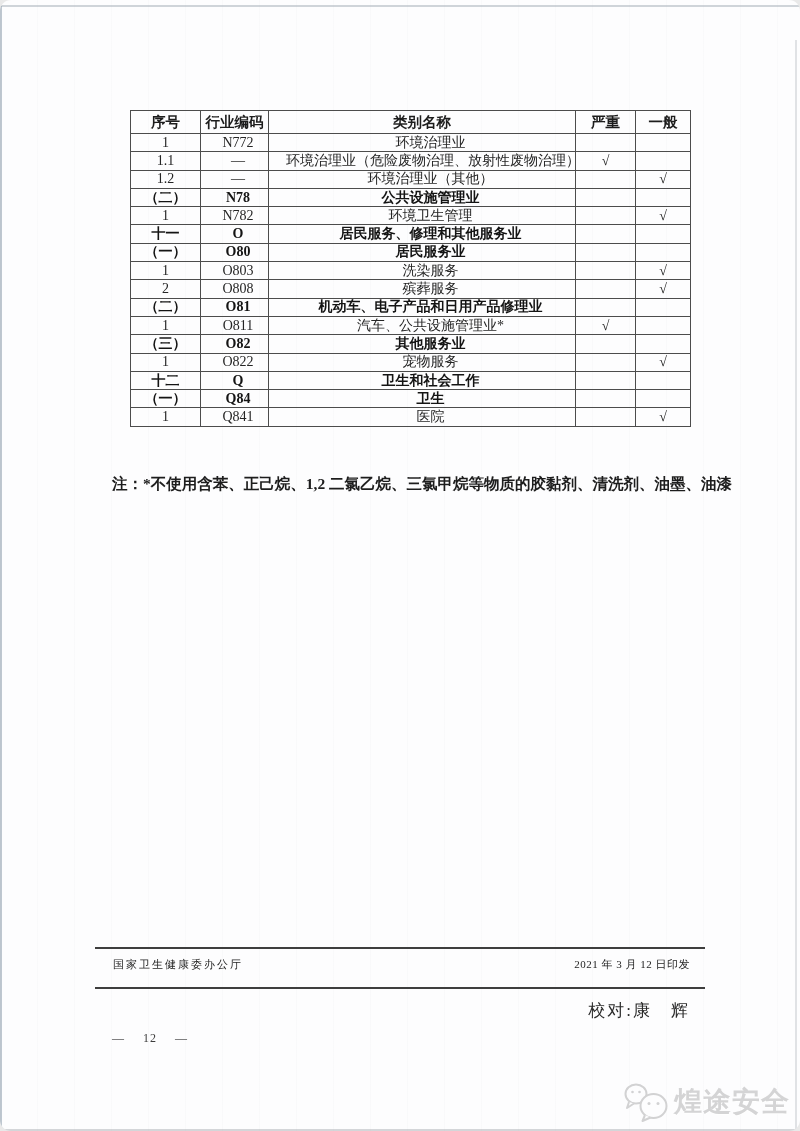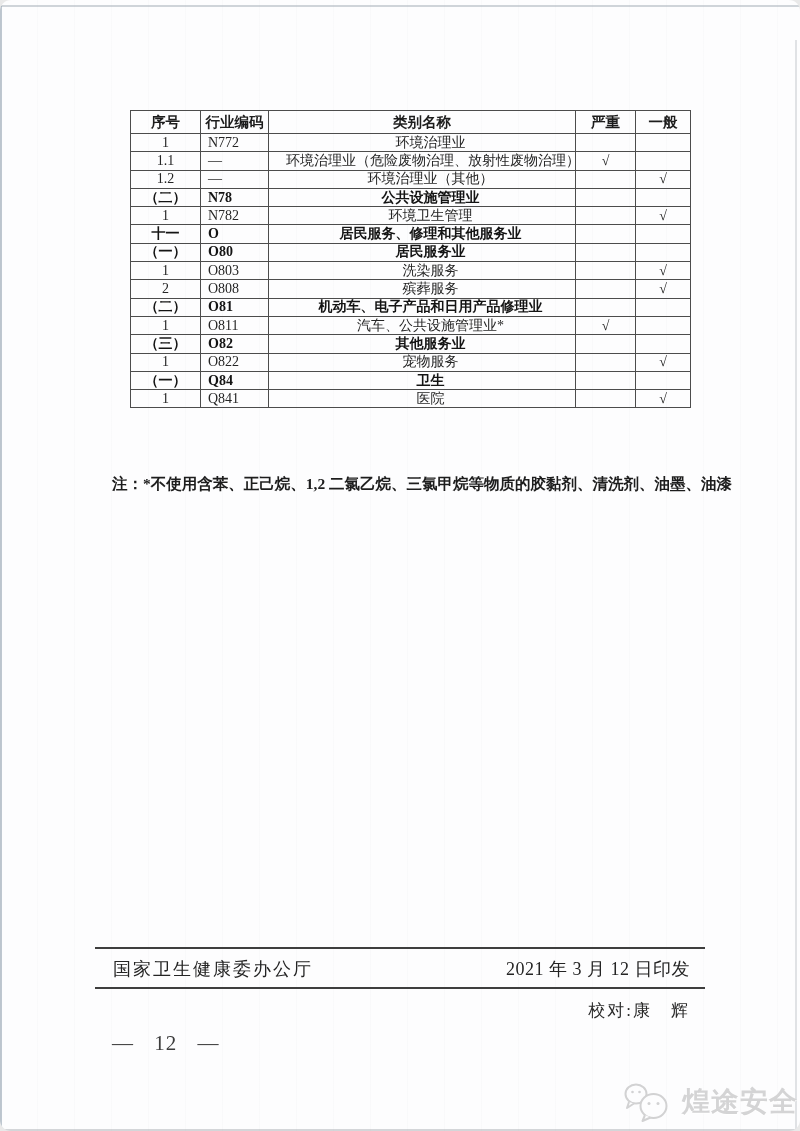--- a/index.html
+++ b/index.html
@@ -32,56 +32,56 @@
     overflow:hidden; white-space:nowrap;
     vertical-align:middle;
     font-family:"Liberation Serif","DejaVu Serif",serif;
   }
   .doc-table th {
     height:23px; font-size:14.5px; font-weight:bold; text-align:center;
     color:#1d1d1d;
   }
   .doc-table td { height:18.3px; font-size:14px; line-height:1; color:#252525; }
   .col-seq     { text-align:center; }
-  .col-code    { text-align:left; padding-left:7px; }
+  .col-code    { text-align:center; padding-left:7px; }
   .col-name    { text-align:center; padding-left:17px; }
   .col-severe, .col-general { text-align:center; }
   .bold-row td { font-weight:bold; color:#141414; }
 
   
   .note {
     position:absolute; left:112px; top:448px; width:600px;
     font-size:15.5px; font-weight:bold; color:#1d1d1d; line-height:24px;
   }
   .note span { display:block; white-space:nowrap;margin-top:24px; }
 
   
   .rule { position:absolute; left:95px; width:610px; height:2px; background:#3e3e3e; }
   .rule-1 { top:947px; }
   .rule-2 { top:987px; }
   .footer-row {
     position:absolute; left:113px; top:957px; width:577px;
     display:flex; justify-content:space-between; align-items:center;
-    font-size:18px; color:#242424;
+    font-size:11px; color:#242424;
   }
   .issuer { letter-spacing:2px; }
   .print-date { letter-spacing:0.5px; }
   .proof-row {
     position:absolute; left:95px; top:999px; width:595px;
     text-align:right; font-size:17px; color:#2a2a2a; letter-spacing:2px;
   }
   .page-number {
     position:absolute; left:112px; top:1031px;
-    font-size:21px; color:#3c3c3c; word-spacing:14px; letter-spacing:1px;
+    font-size:12px; color:#3c3c3c; word-spacing:14px; letter-spacing:1px;
   }
 
   
   .watermark {
     position:absolute; left:622px; top:1081px; height:42px;
-    display:flex; align-items:center; gap:10px;
+    display:flex; align-items:center; gap:2px;
     color:#d4d4d5;
   }
   .watermark svg { display:block; }
   .wm-text {
     font-family:"Liberation Sans","DejaVu Sans",sans-serif;
     font-size:28px; font-weight:bold; letter-spacing:1px; color:#d4d4d5;
     text-shadow:0 1px 0 rgba(255,255,255,0.9);
   }
 </style>
 </head>
@@ -197,20 +197,27 @@
           <td class="col-general"></td>
         </tr>
         <tr>
           <td class="col-seq">1</td>
           <td class="col-code">O822</td>
           <td class="col-name">宠物服务</td>
           <td class="col-severe"></td>
           <td class="col-general">√</td>
         </tr>
         <tr class="bold-row">
+          <td class="col-seq">十二</td>
+          <td class="col-code">Q</td>
+          <td class="col-name">卫生和社会工作</td>
+          <td class="col-severe"></td>
+          <td class="col-general"></td>
+        </tr>
+        <tr class="bold-row">
           <td class="col-seq">（一）</td>
           <td class="col-code">Q84</td>
           <td class="col-name">卫生</td>
           <td class="col-severe"></td>
           <td class="col-general"></td>
         </tr>
         <tr>
           <td class="col-seq">1</td>
           <td class="col-code">Q841</td>
           <td class="col-name">医院</td>

